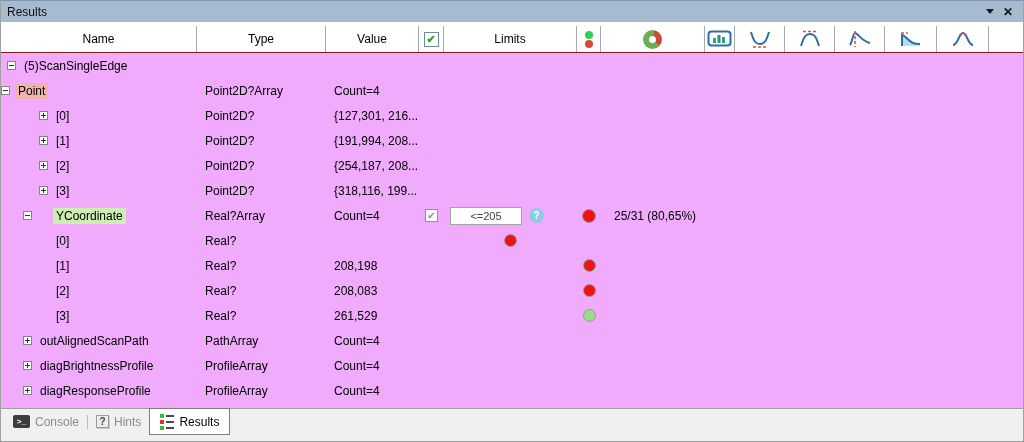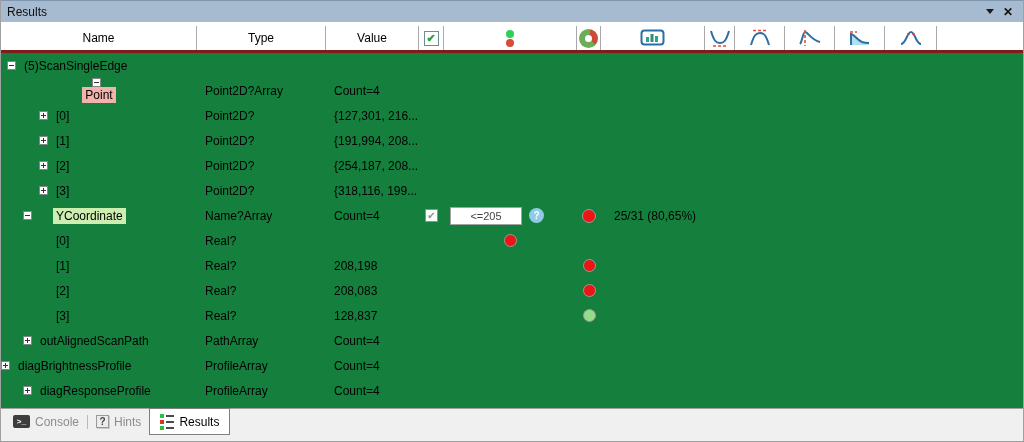--- a/index.html
+++ b/index.html
@@ -18,21 +18,21 @@
             cursor:default; color:#111; }
   .chev { width:0; height:0; border-left:4px solid transparent; border-right:4px solid transparent;
           border-top:5px solid #1a1a1a; }
   .close-x { font-weight:bold; font-size:12px; line-height:1; }
 
   .title-gap { height:4px; background:#fff; }
 
   
   .grid-header { display:grid; height:27px;
     grid-template-columns:196px 129px 93px 25px 133px 24px 104px 30px 50px 50px 50px 52px 52px 1fr;
-    border-bottom:3px solid #7f1d1d; background:#fff; }
+    border-bottom:1px solid #7f1d1d; background:#fff; }
   .hcell { display:flex; align-items:center; justify-content:center;
            border-right:1px solid #a9a9a9; font-size:12px; color:#000; overflow:hidden; }
   .hcell:last-child { border-right:none; }
 
   
   .hdr-checkbox { width:15px; height:15px; border:1px solid #6b8f8f; background:#fff;
                   display:flex; align-items:center; justify-content:center;
                   font-size:11px; color:#2f9e3b; font-weight:bold; line-height:1; }
 
   
@@ -43,21 +43,21 @@
 
   
   .donut { position:relative; width:19px; height:19px; border-radius:50%;
            background:conic-gradient(#6cae57 0 12deg, #c94b38 12deg 130deg, #6cae57 130deg 360deg); }
   .donut::after { content:''; position:absolute; left:6px; top:6px; width:7px; height:7px;
                   border-radius:50%; background:#fff; }
 
   .curve-svg { display:block; }
 
   
-  .tree-body { height:356px; background:#15803d; overflow:hidden; }
+  .tree-body { height:356px; background:#f0abfc; overflow:hidden; }
   .trow { display:grid; height:25px;
     grid-template-columns:196px 129px 93px 25px 133px 24px 1fr; align-items:center; }
   .tcell { display:flex; align-items:center; height:25px; overflow:hidden; white-space:nowrap; }
   .name-cell {}
   .expander { flex:none; width:9px; height:9px; border:1px solid #848484; background:#fff;
               position:relative; margin-right:5px; cursor:default; }
   .expander::before { content:''; position:absolute; left:1px; right:1px; top:3px; height:1px; background:#333; }
   .expander.plus::after { content:''; position:absolute; top:1px; bottom:1px; left:3px; width:1px; background:#333; }
   .exp-ph { flex:none; width:14px; }
   .nm { padding:1px 3px; }
@@ -127,20 +127,23 @@
     <div class="hcell">
         <span>Type</span>
       </div>
     <div class="hcell">
         <span>Value</span>
       </div>
     <div class="hcell">
       <span class="hdr-checkbox">✔</span>
     </div>
     <div class="hcell">
+        <span>Limits</span>
+      </div>
+    <div class="hcell">
       <span class="dots-icon">
           <span class="d g"></span>
           <span class="d r"></span>
         </span>
     </div>
     <div class="hcell">
       <span class="donut"></span>
     </div>
     <div class="hcell">
       <svg class="curve-svg" width="25" height="18" viewBox="0 0 25 18">
@@ -191,21 +194,21 @@
           <span class="nm">(5)ScanSingleEdge</span>
         </div>
         <div class="tcell type-cell"></div>
         <div class="tcell value-cell"></div>
         <div class="tcell check-cell"></div>
         <div class="tcell limits-cell"></div>
         <div class="tcell dot-cell"></div>
         <div class="tcell stats-cell"></div>
       </div>
       <div class="trow">
-        <div class="tcell name-cell" style=" flex-direction: column;">
+        <div class="tcell name-cell" style="">
           <span class="expander"></span>
           <span class="nm hl-fail">Point</span>
         </div>
         <div class="tcell type-cell">Point2D?Array</div>
         <div class="tcell value-cell">Count=4</div>
         <div class="tcell check-cell"></div>
         <div class="tcell limits-cell"></div>
         <div class="tcell dot-cell"></div>
         <div class="tcell stats-cell"></div>
       </div>
@@ -255,21 +258,21 @@
         <div class="tcell check-cell"></div>
         <div class="tcell limits-cell"></div>
         <div class="tcell dot-cell"></div>
         <div class="tcell stats-cell"></div>
       </div>
       <div class="trow">
         <div class="tcell name-cell" style="padding-left: 22px; gap: 16px;">
           <span class="expander"></span>
           <span class="nm hl-pass">YCoordinate</span>
         </div>
-        <div class="tcell type-cell">Name?Array</div>
+        <div class="tcell type-cell">Real?Array</div>
         <div class="tcell value-cell">Count=4</div>
         <div class="tcell check-cell">
           <span class="row-checkbox">✔</span>
         </div>
         <div class="tcell limits-cell">
           <input class="limit-input" type="text" value="&lt;=205" style="">
           <span class="help-badge">?</span>
         </div>
         <div class="tcell dot-cell">
           <span class="status-dot fail big"></span>
@@ -316,42 +319,42 @@
           <span class="status-dot fail"></span>
         </div>
         <div class="tcell stats-cell"></div>
       </div>
       <div class="trow">
         <div class="tcell name-cell" style="padding-left: 38px;">
           <span class="exp-ph"></span>
           <span class="nm">[3]</span>
         </div>
         <div class="tcell type-cell">Real?</div>
-        <div class="tcell value-cell">128,837</div>
+        <div class="tcell value-cell">261,529</div>
         <div class="tcell check-cell"></div>
         <div class="tcell limits-cell"></div>
         <div class="tcell dot-cell">
           <span class="status-dot pass"></span>
         </div>
         <div class="tcell stats-cell"></div>
       </div>
       <div class="trow">
         <div class="tcell name-cell" style="padding-left: 22px;">
           <span class="expander plus"></span>
           <span class="nm">outAlignedScanPath</span>
         </div>
         <div class="tcell type-cell">PathArray</div>
         <div class="tcell value-cell">Count=4</div>
         <div class="tcell check-cell"></div>
         <div class="tcell limits-cell"></div>
         <div class="tcell dot-cell"></div>
         <div class="tcell stats-cell"></div>
       </div>
       <div class="trow">
-        <div class="tcell name-cell" style="">
+        <div class="tcell name-cell" style="padding-left: 22px;">
           <span class="expander plus"></span>
           <span class="nm">diagBrightnessProfile</span>
         </div>
         <div class="tcell type-cell">ProfileArray</div>
         <div class="tcell value-cell">Count=4</div>
         <div class="tcell check-cell"></div>
         <div class="tcell limits-cell"></div>
         <div class="tcell dot-cell"></div>
         <div class="tcell stats-cell"></div>
       </div>

